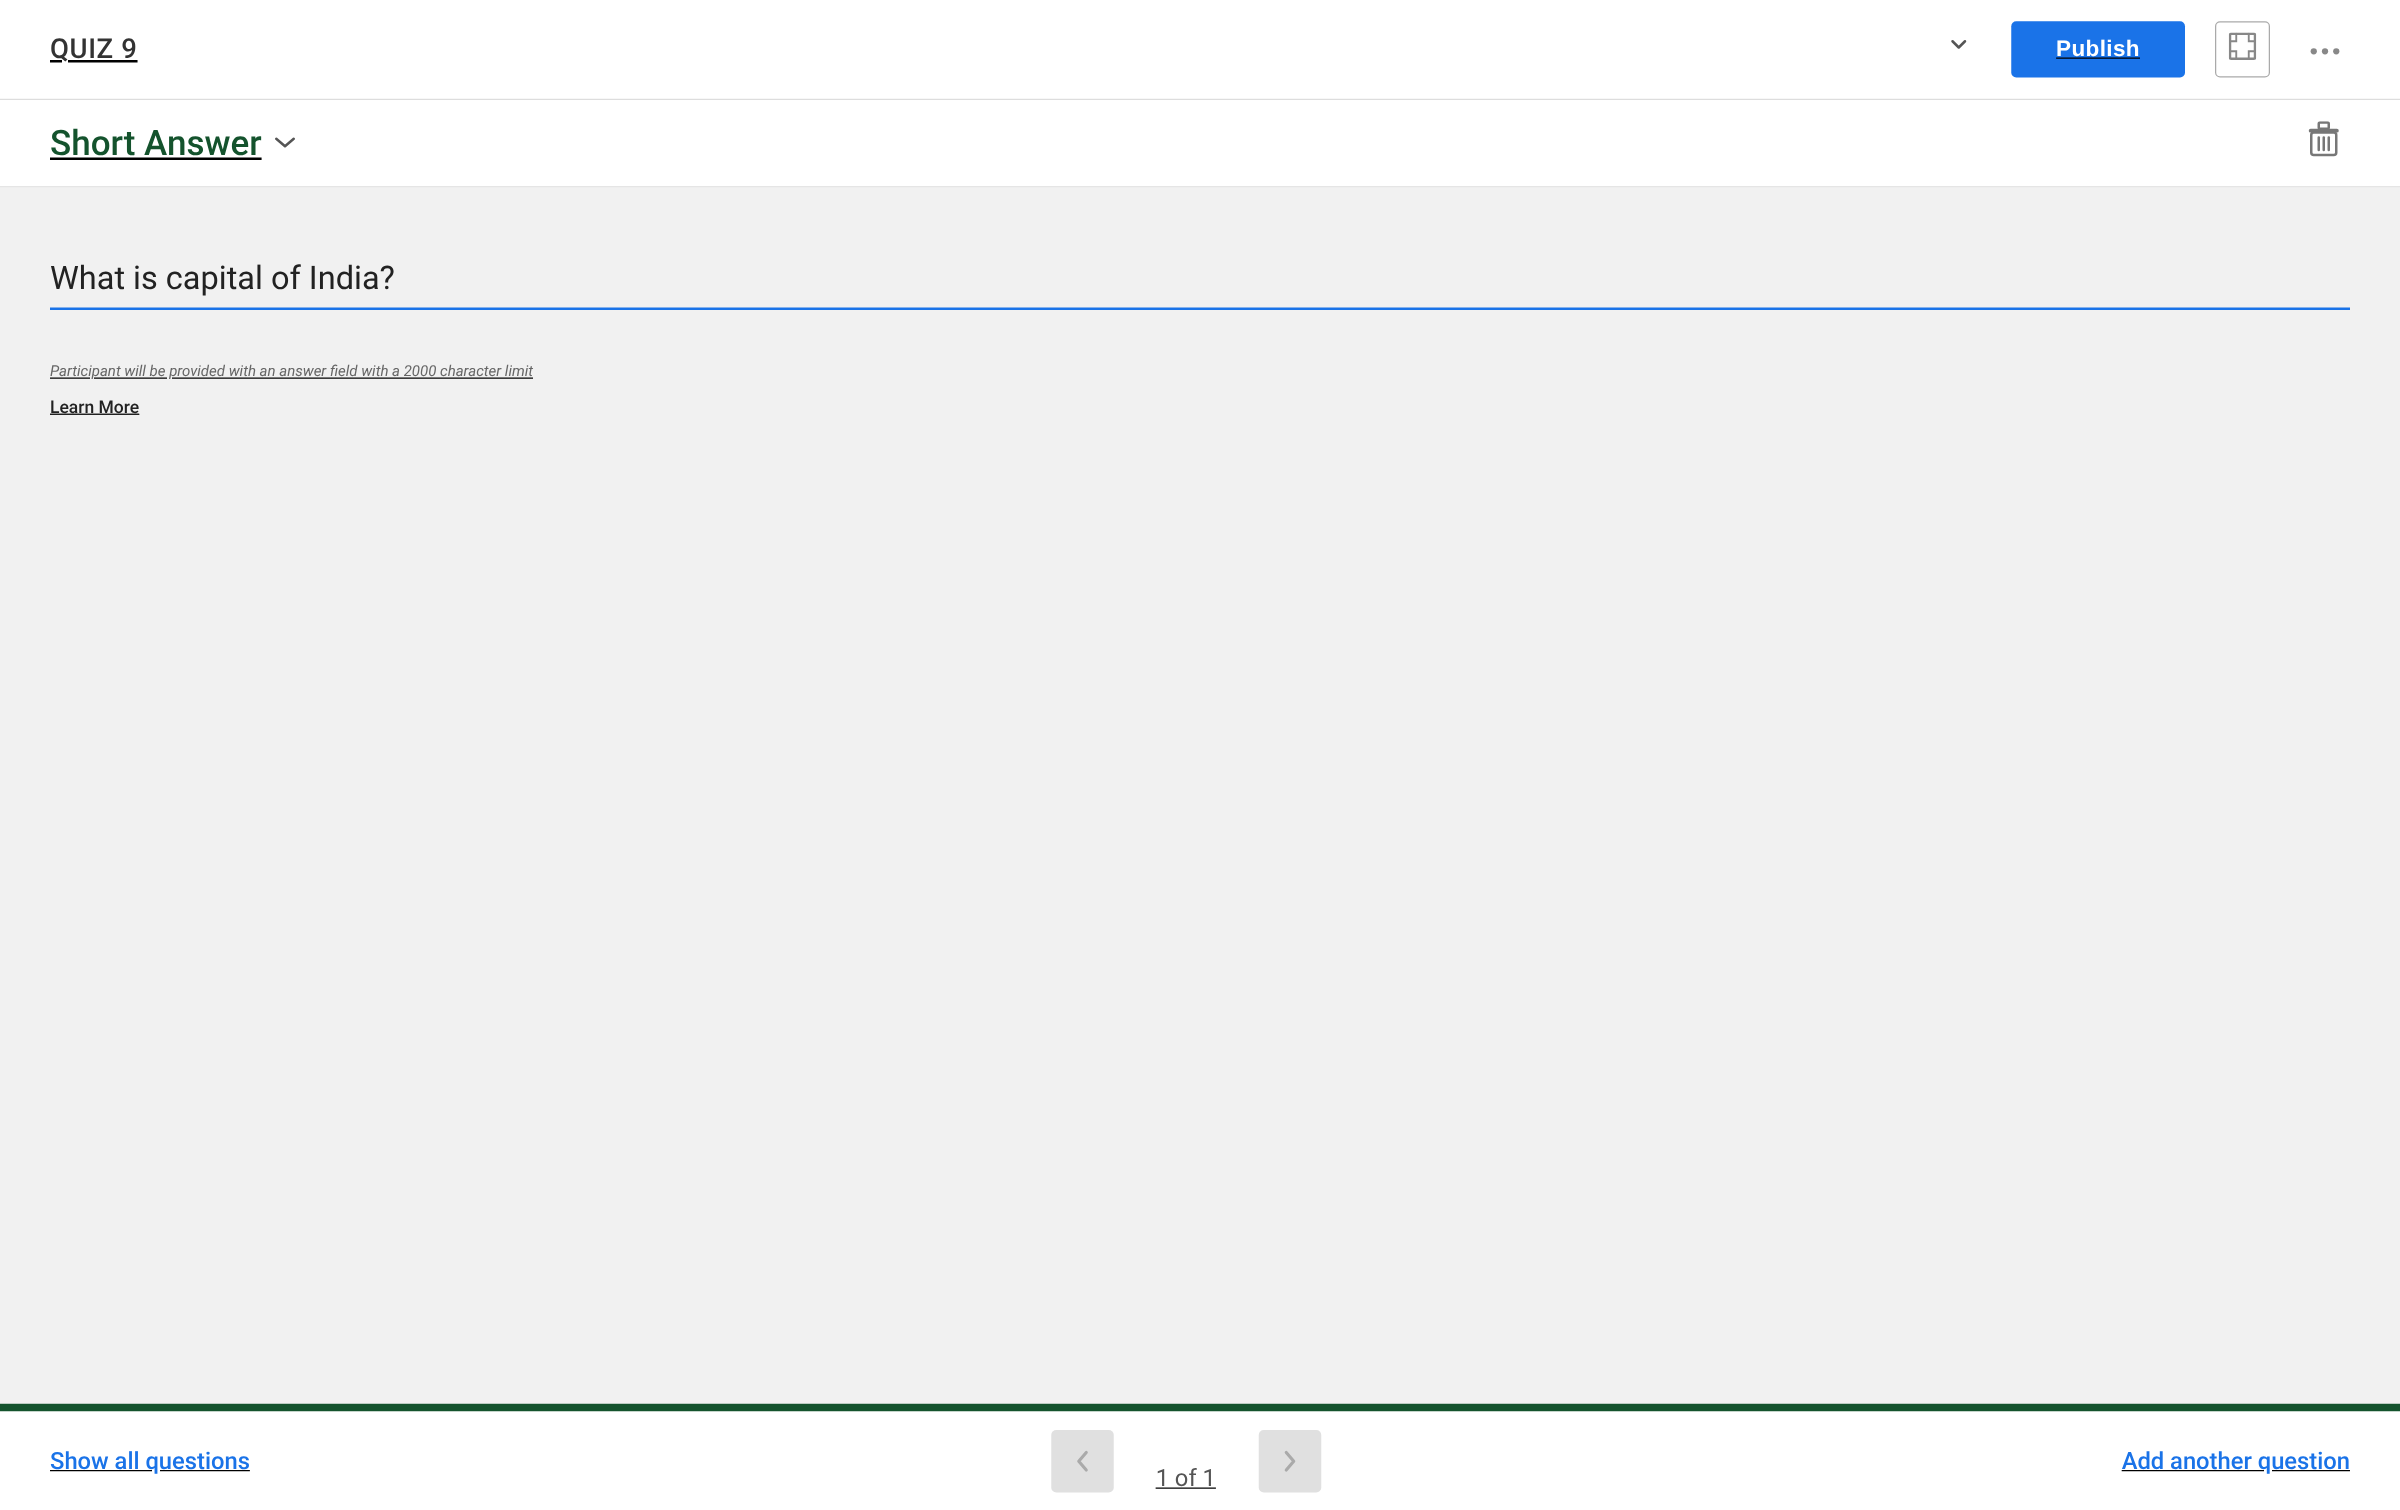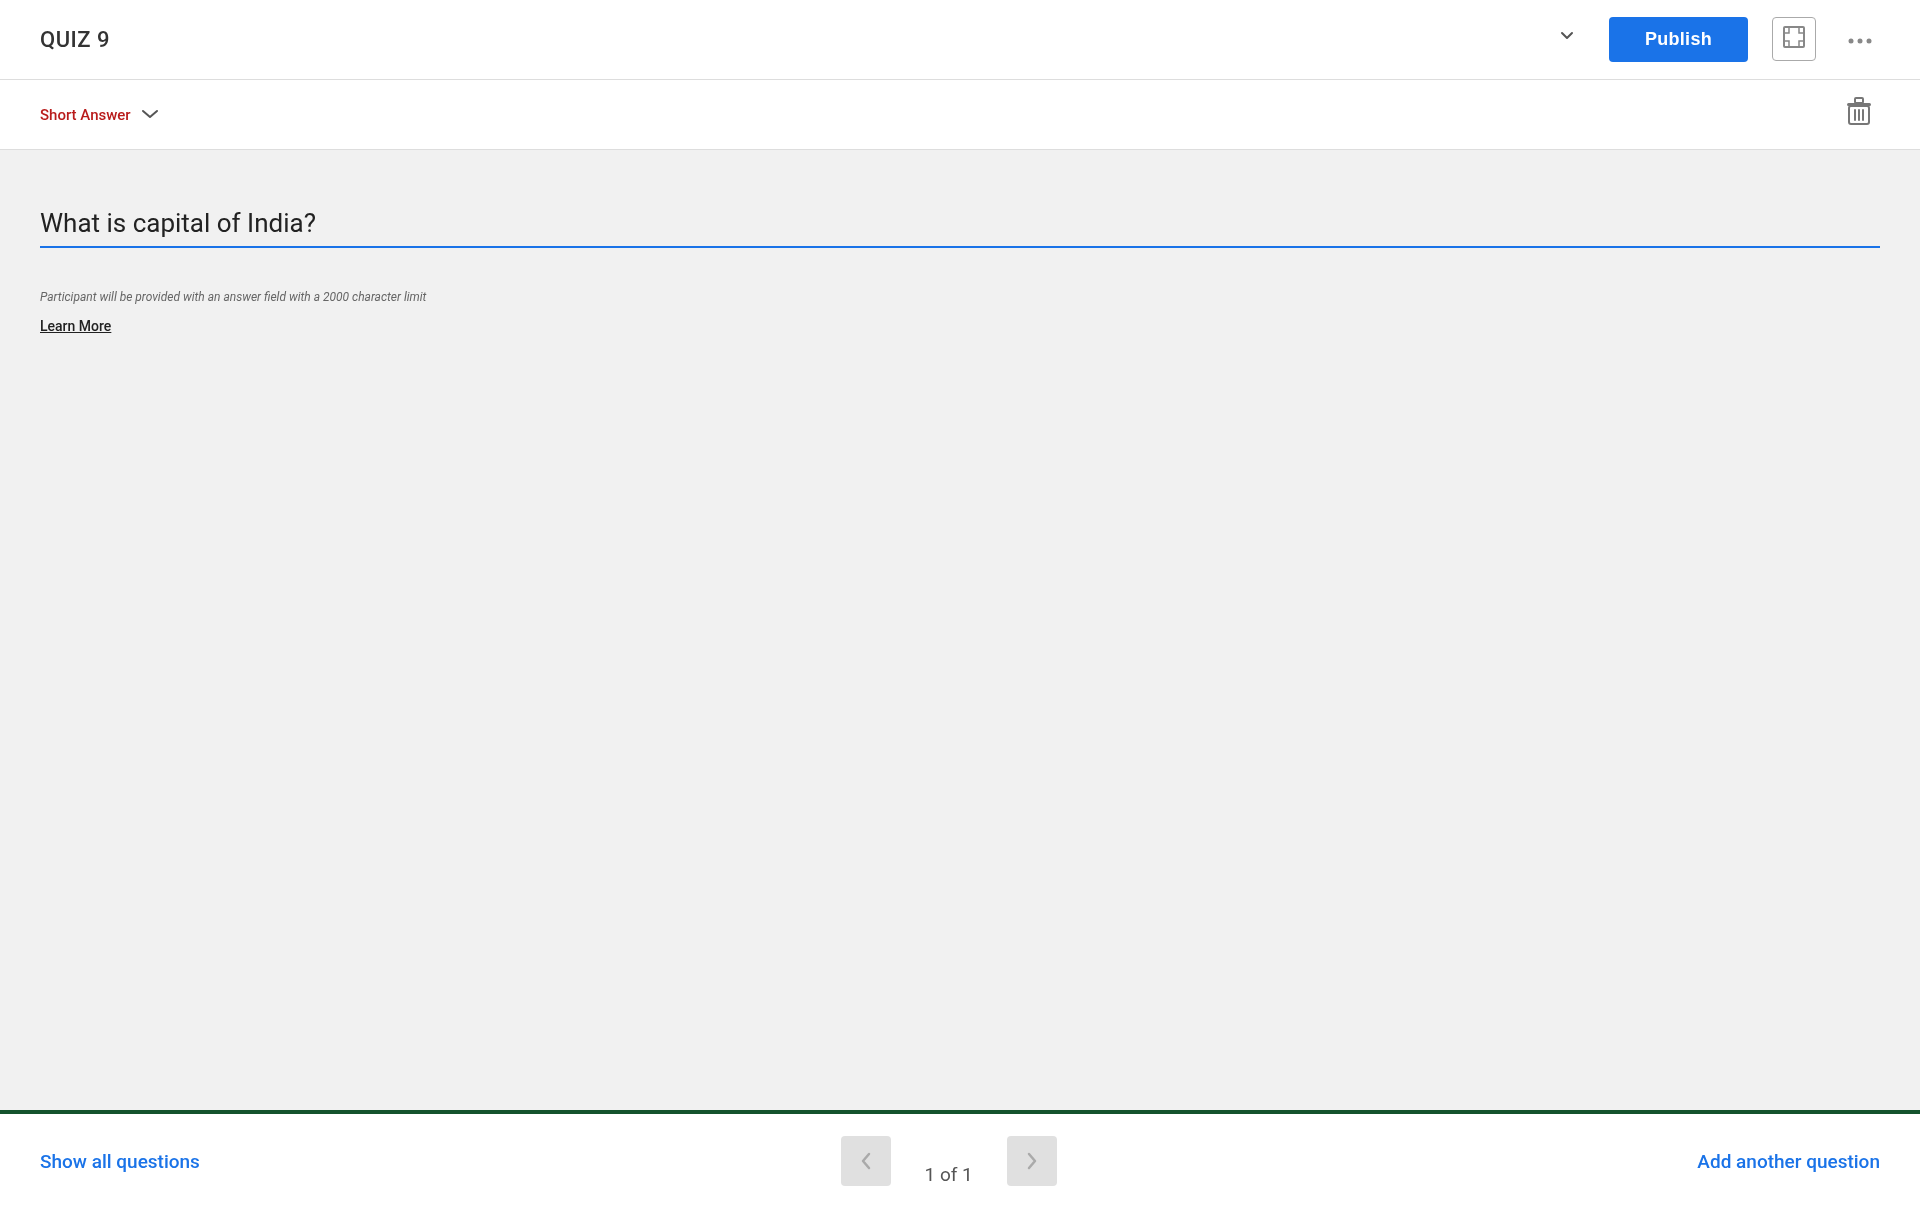--- a/index.html
+++ b/index.html
@@ -15,20 +15,21 @@
       height: 1208px;
       overflow: hidden;
     }
 
     .app-container {
       width: 1920px;
       height: 1208px;
       background: #f1f1f1;
       display: flex;
       flex-direction: column;
+      text-decoration: underline;
     }
 
     
     .header {
       background: #ffffff;
       border-bottom: 1px solid #ddd;
       height: 80px;
       display: flex;
       align-items: center;
       justify-content: space-between;
@@ -110,23 +111,23 @@
     }
 
     .question-type-selector {
       display: flex;
       align-items: center;
       gap: 10px;
       cursor: pointer;
     }
 
     .question-type-label {
-      font-size: 15px;
-      font-weight: 500;
-      color: #b91c1c;
+      font-size: 28px;
+      font-weight: 500;
+      color: #14532d;
     }
 
     .type-chevron {
       font-size: 16px;
       color: #555;
     }
 
     .delete-btn {
       background: none;
       border: none;
@@ -179,22 +180,22 @@
       font-size: 14px;
       color: #222;
       text-decoration: underline;
       cursor: pointer;
       font-weight: 500;
     }
 
     
     .footer {
       background: #ffffff;
-      border-top: 4px solid #14532d;
-      height: 98px;
+      border-top: 6px solid #14532d;
+      height: 85px;
       display: flex;
       align-items: center;
       justify-content: space-between;
       padding: 0 40px;
       flex-shrink: 0;
     }
 
     .show-all-link {
       font-size: 19px;
       color: #1a73e8;

